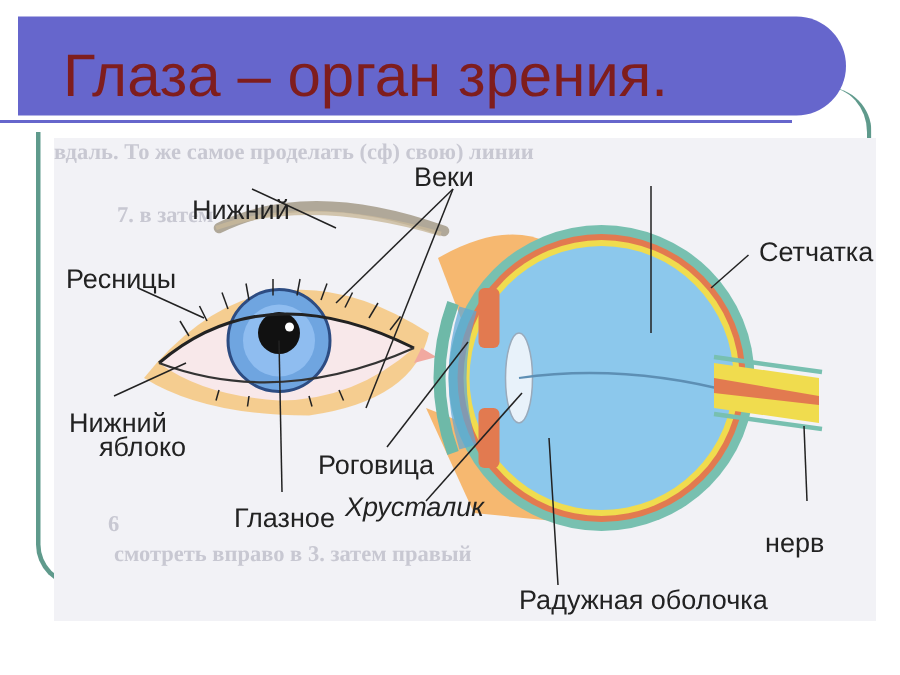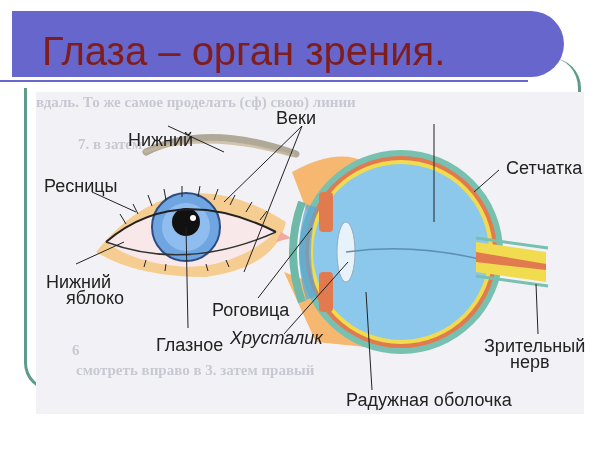--- a/index.html
+++ b/index.html
@@ -99,16 +99,15 @@
 
   <div class="lbl" style="left:92px;top:40px;">Нижний</div>
   <div class="lbl" style="left:240px;top:18px;">Веки</div>
   <div class="lbl" style="left:8px;top:86px;">Ресницы</div>
   <div class="lbl" style="left:10px;top:182px;">Нижний</div>
   <div class="lbl" style="left:14px;top:198px;margin-left:16px;">яблоко</div>
   <div class="lbl" style="left:176px;top:210px;">Роговица</div>
   <div class="lbl" style="left:120px;top:245px;">Глазное</div>
   <div class="lbl" style="left:194px;top:238px;font-style:italic;">Хрусталик</div>
   <div class="lbl" style="left:470px;top:68px;">Сетчатка</div>
-  <div class="lbl" style="left:448px;top:246px;">Зрительный</div>
   <div class="lbl" style="left:474px;top:262px;">нерв</div>
   <div class="lbl" style="left:310px;top:300px;">Радужная оболочка</div>
 </div>
 
 </body></html>

